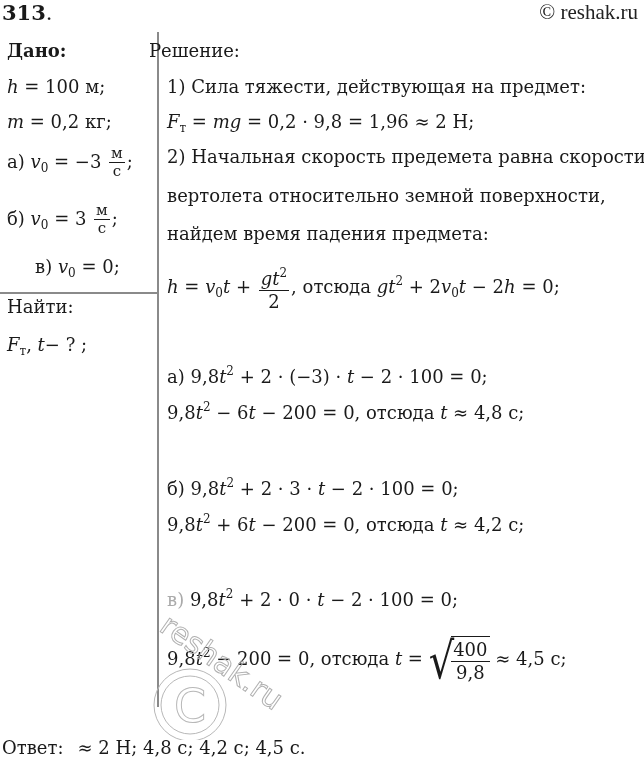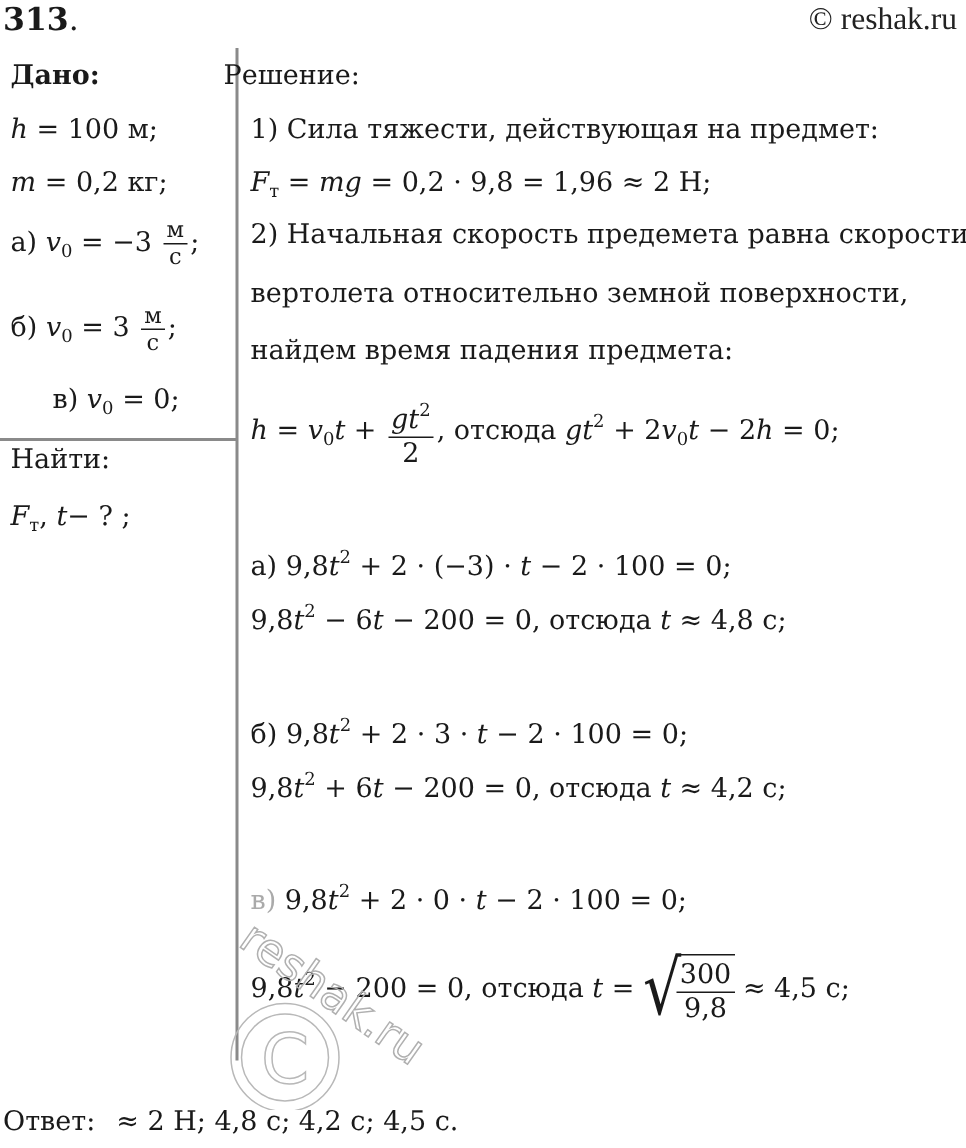--- a/index.html
+++ b/index.html
@@ -53,21 +53,21 @@
 
 <div class="abs t" style="left:167px; top:262px;"><span class="i">h</span><span> = </span><span class="i">v</span><sub>0</sub><span class="i">t</span><span> + </span><span class="frac frac-lg"><span class="n"><span class="i">gt</span><sup>2</sup></span><span class="d">2</span></span><span>, отсюда  </span><span class="i">gt</span><sup>2</sup><span> + 2</span><span class="i">v</span><sub>0</sub><span class="i">t</span><span> − 2</span><span class="i">h</span><span> = 0;</span></div>
 
 <div class="abs t" style="left:167px; top:361px;"><span>а) </span><span>9,8</span><span class="i">t</span><sup>2</sup><span> + 2 · (−3) · </span><span class="i">t</span><span> − 2 · 100 = 0;</span></div>
 <div class="abs t" style="left:167px; top:397px;"><span>9,8</span><span class="i">t</span><sup>2</sup><span> − 6</span><span class="i">t</span><span> − 200 = 0, отсюда </span><span class="i">t</span><span> ≈ 4,8 с;</span></div>
 
 <div class="abs t" style="left:167px; top:473px;"><span>б) </span><span>9,8</span><span class="i">t</span><sup>2</sup><span> + 2 · 3 · </span><span class="i">t</span><span> − 2 · 100 = 0;</span></div>
 <div class="abs t" style="left:167px; top:509px;"><span>9,8</span><span class="i">t</span><sup>2</sup><span> + 6</span><span class="i">t</span><span> − 200 = 0, отсюда </span><span class="i">t</span><span> ≈ 4,2 с;</span></div>
 
 <div class="abs t" style="left:167px; top:584px;"><span class="faded">в) </span><span>9,8</span><span class="i">t</span><sup>2</sup><span> + 2 · 0 · </span><span class="i">t</span><span> − 2 · 100 = 0;</span></div>
-<div class="abs t" style="left:167px; top:636px;"><span>9,8</span><span class="i">t</span><sup>2</sup><span> − 200 = 0, отсюда </span><span class="i">t</span><span> = </span><span class="sqrt"><span class="rad">√</span><span class="body"><span class="frac frac-lg" style="margin:0"><span class="n">300</span><span class="d">9,8</span></span></span></span><span> ≈ 4,5 с;</span></div>
+<div class="abs t" style="left:167px; top:636px;"><span>9,8</span><span class="i">t</span><sup>2</sup><span> − 200 = 0, отсюда </span><span class="i">t</span><span> = </span><span class="sqrt"><span class="rad">√</span><span class="body"><span class="frac frac-lg" style="margin:0"><span class="n">400</span><span class="d">9,8</span></span></span></span><span> ≈ 4,5 с;</span></div>
 
 <div class="abs t" style="left:2px; top:738px;"><span>Ответ:</span><span style="display:inline-block;width:14px"></span><span>≈ 2 Н;  4,8 с;  4,2 с;  4,5 с.</span></div>
 
 <svg class="wm" viewBox="0 0 170 150">
   <circle cx="40" cy="115" r="36" fill="none" stroke="#b8b8b8" stroke-width="1"></circle>
   <circle cx="40" cy="115" r="29" fill="none" stroke="#b8b8b8" stroke-width="1"></circle>
   <text x="24" y="132" font-size="46" font-family="DejaVu Sans, sans-serif" fill="none" stroke="#b8b8b8" stroke-width="1">C</text>
   <text x="0" y="0" font-size="30" font-family="DejaVu Sans, sans-serif" fill="none" stroke="#b0b0b0" stroke-width="1" transform="translate(8,40) rotate(35)">reshak.ru</text>
 </svg>
 

